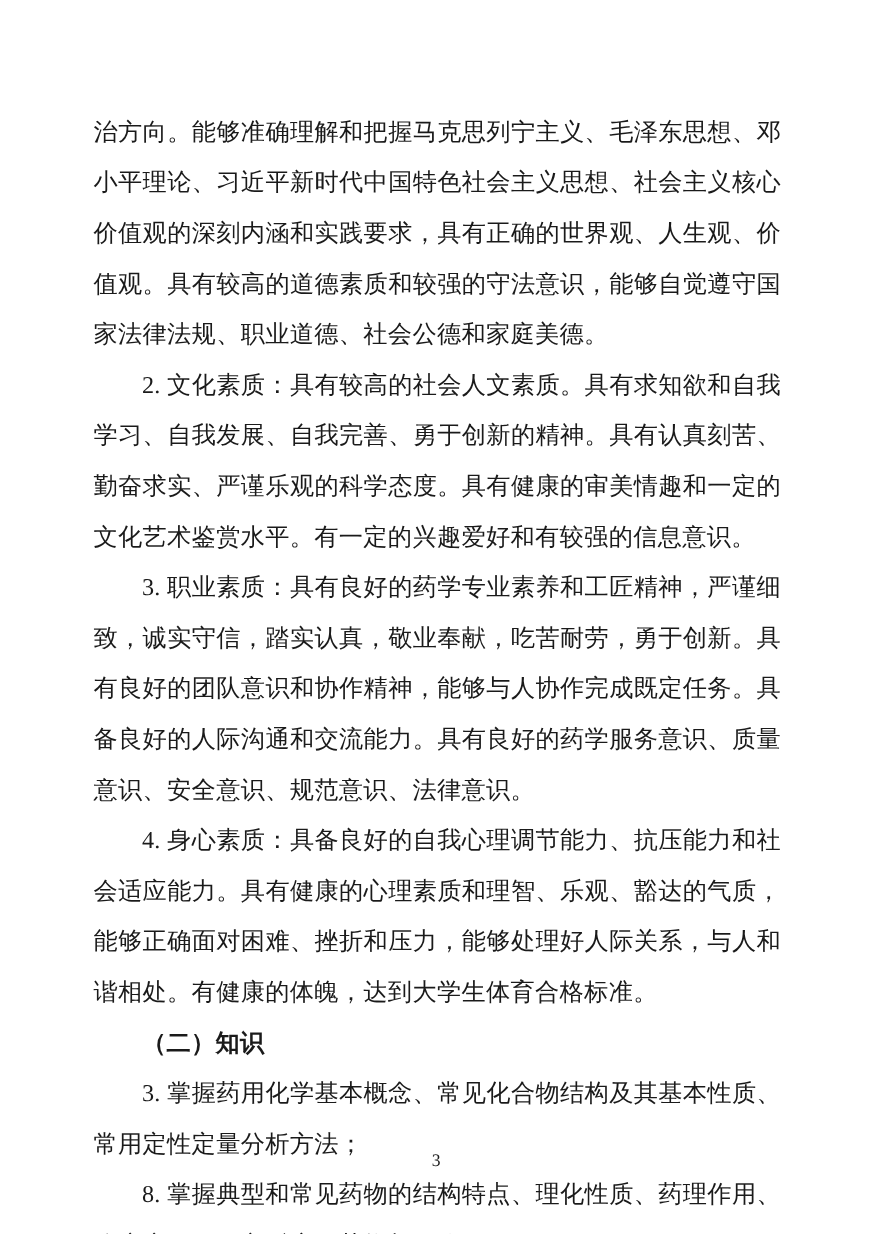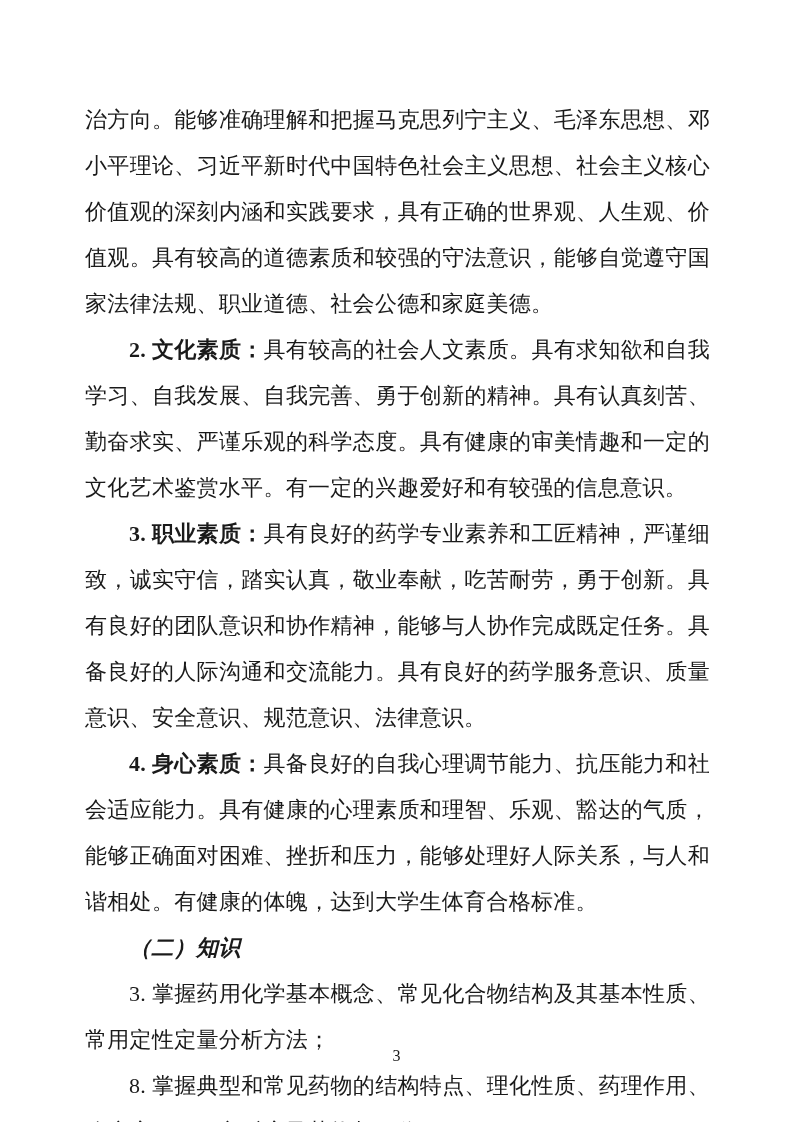--- a/index.html
+++ b/index.html
@@ -27,26 +27,25 @@
     text-align: justify;
   }
   .para {
     margin: 0;
     text-indent: 2em;
   }
   .para.flush {
     text-indent: 0;
   }
   .label {
-    font-weight: 700;
+    font-weight: 400;
     margin-top: 10px;
   }
   .heading {
     font-weight: 700;
-    font-style: italic;
   }
   .page-number {
     position: absolute;
     left: 0;
     top: 1046px;
     width: 793px;
     text-align: center;
     font-size: 16px;
     line-height: 20px;
     color: #1a1a1a;

